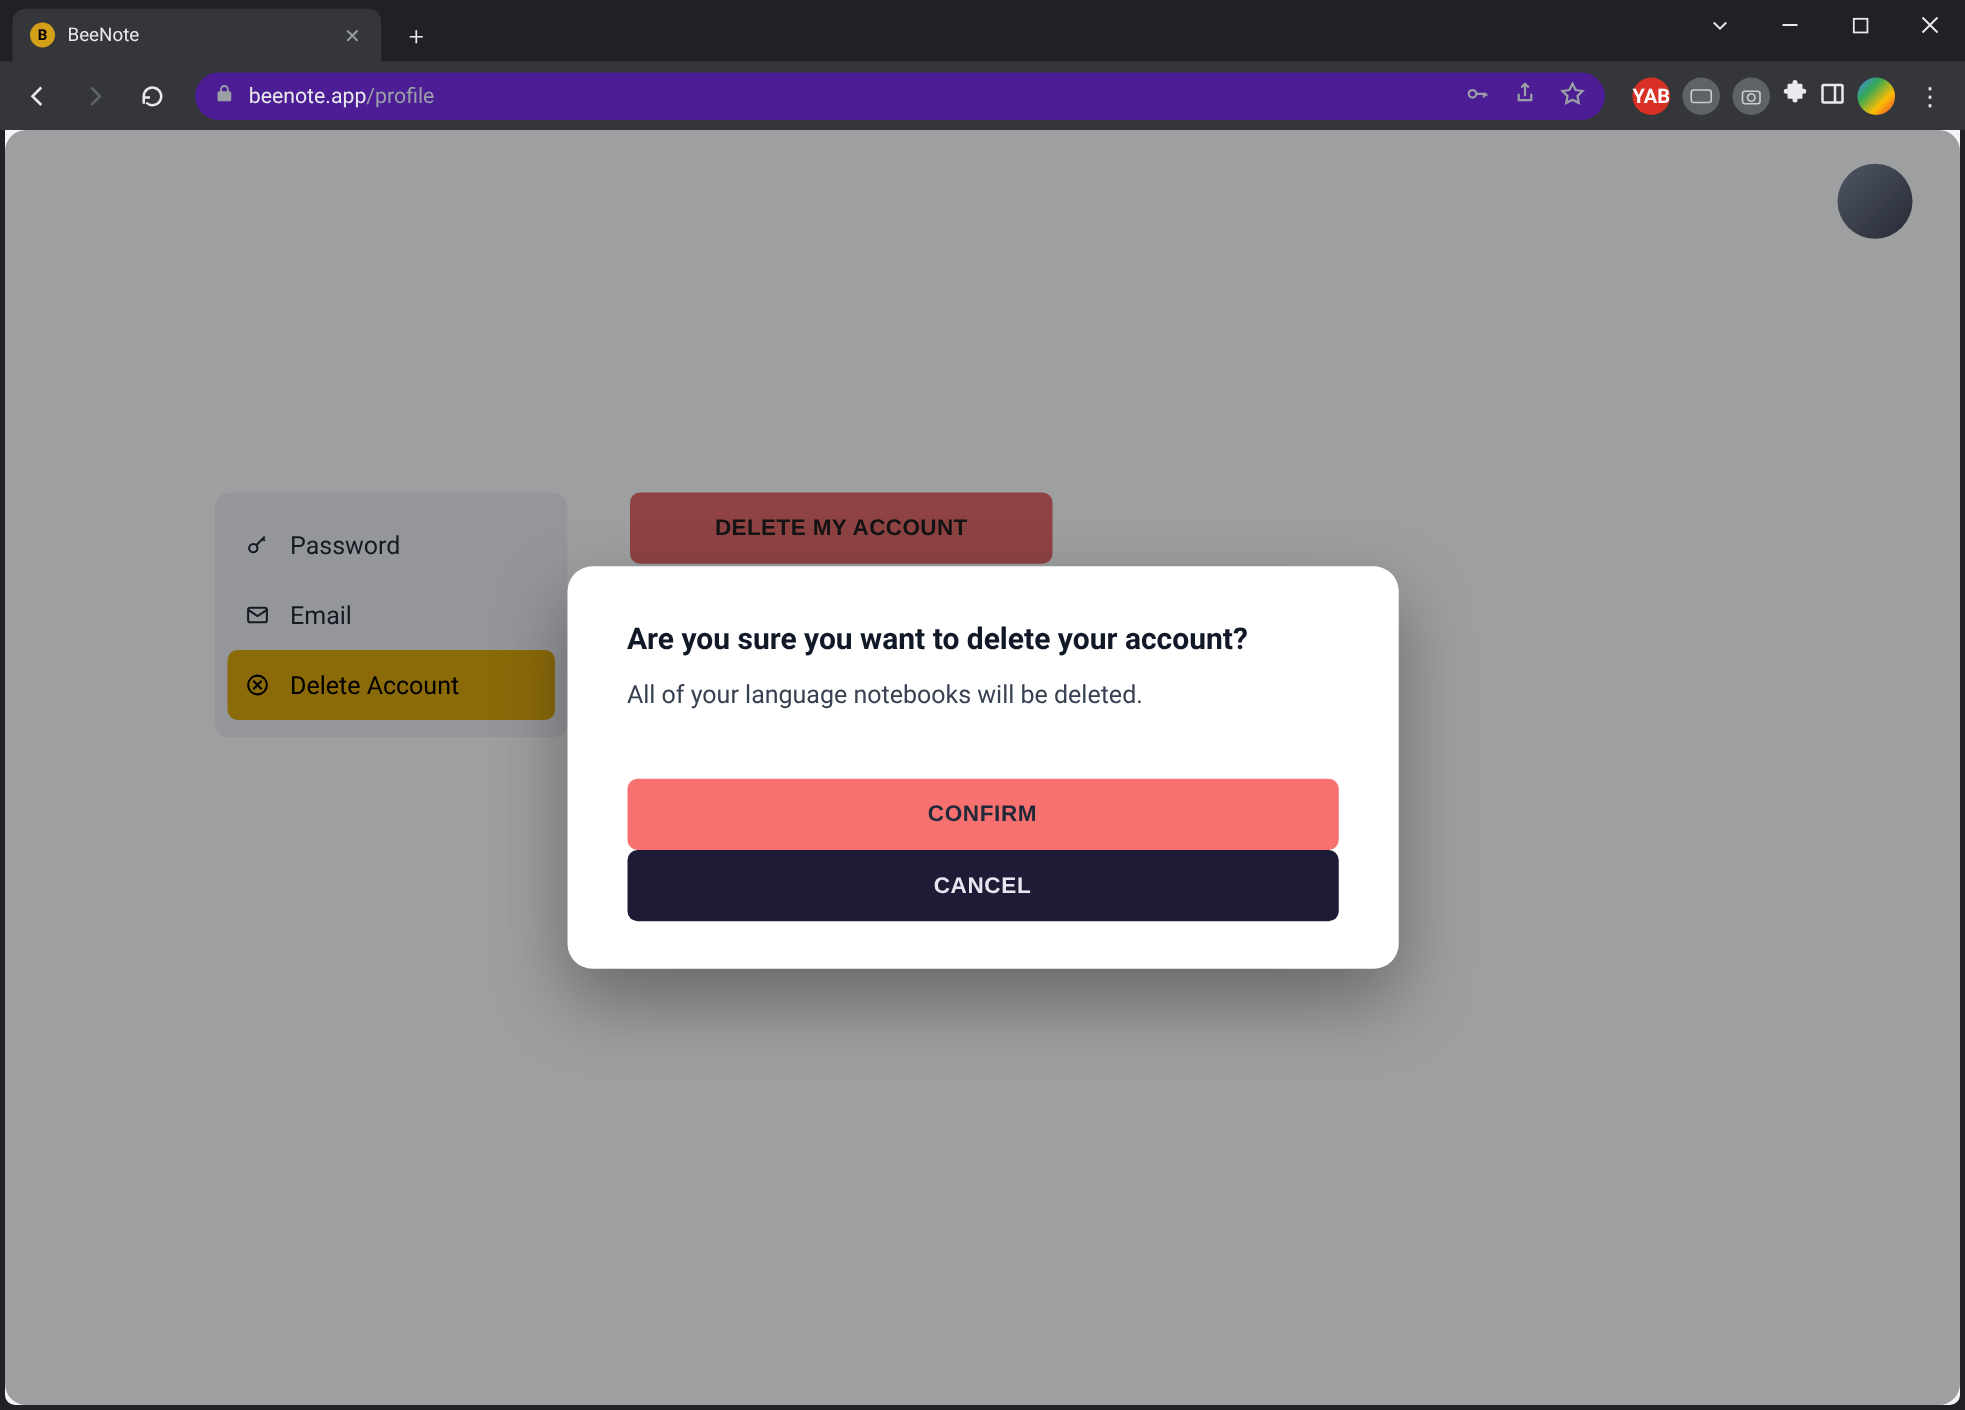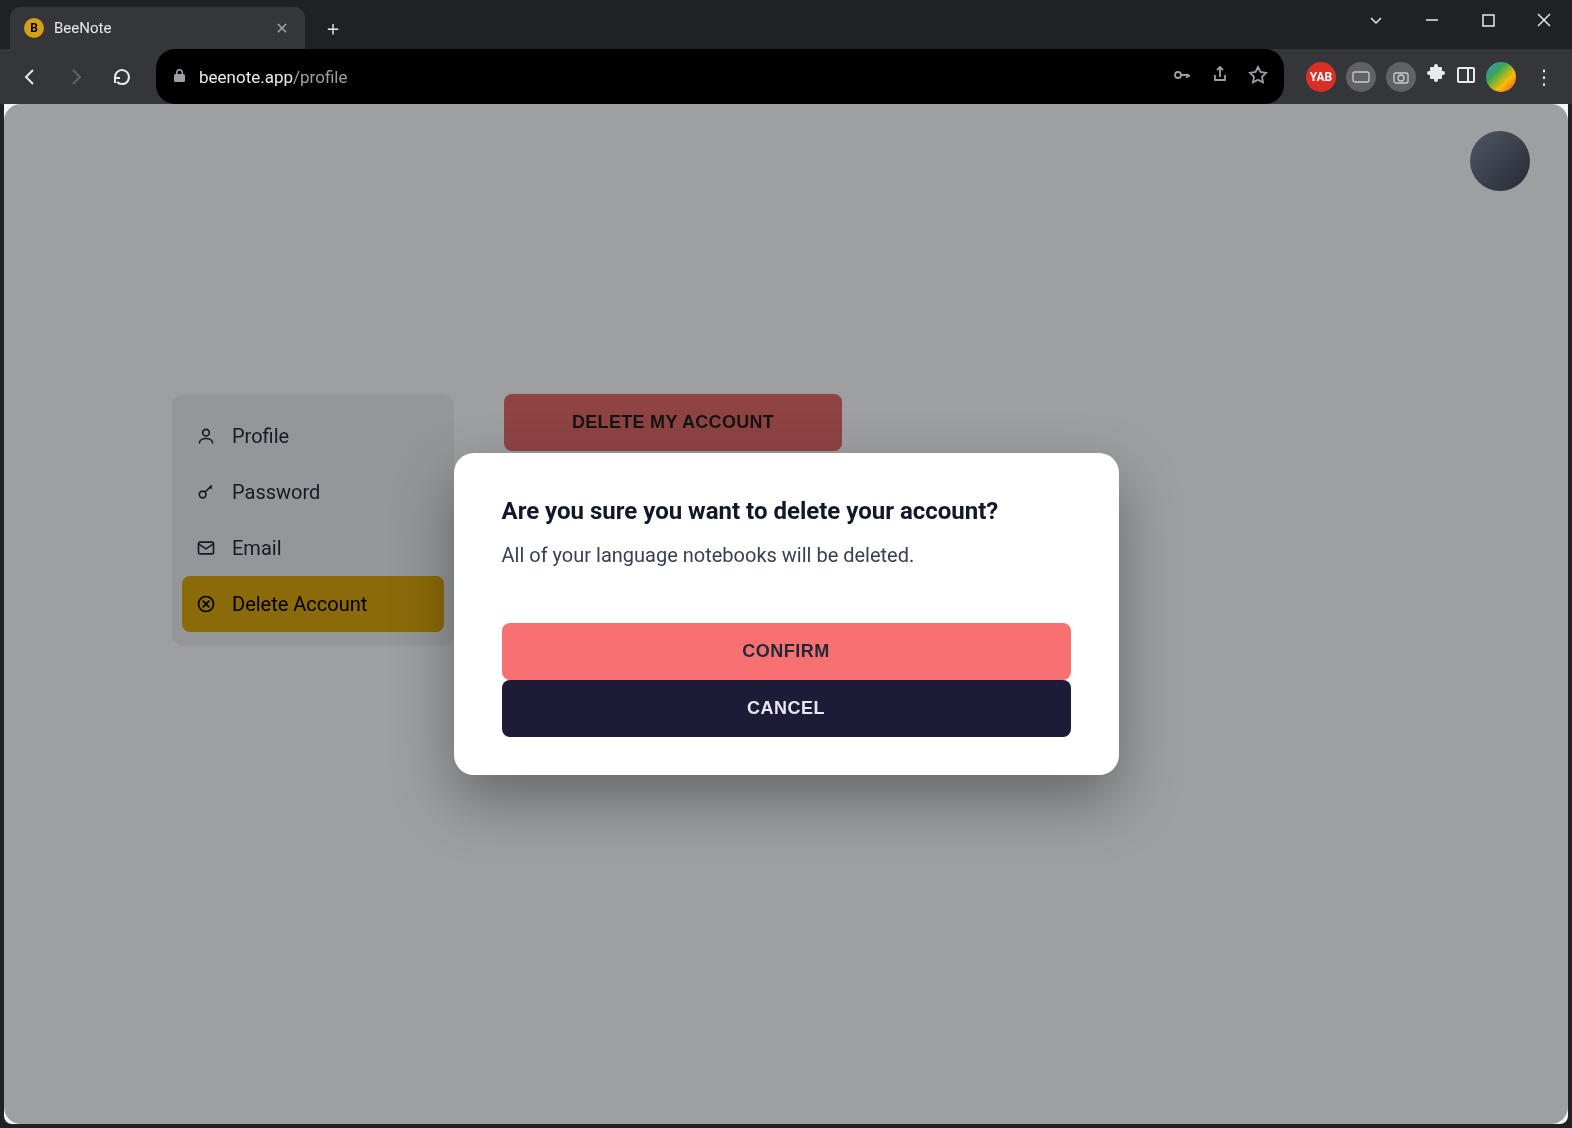--- a/index.html
+++ b/index.html
@@ -99,22 +99,22 @@
     height: 40px;
     display: flex;
     align-items: center;
     justify-content: center;
     color: #e8eaed;
     border-radius: 50%;
   }
   .nav-btn.disabled { color: #5f6368; }
   .address-bar {
     flex: 1;
-    height: 55px;
-    background: #000000;
+    height: 38px;
+    background: #4c1d95;
     border-radius: 19px;
     display: flex;
     align-items: center;
     padding: 0 16px;
     gap: 12px;
     margin: 0 8px;
   }
   .address-bar .lock {
     color: #9aa0a6;
     font-size: 14px;
@@ -138,21 +138,21 @@
     align-items: center;
     margin-left: 8px;
   }
   .ext-icon {
     width: 30px;
     height: 30px;
     border-radius: 50%;
     display: flex;
     align-items: center;
     justify-content: center;
-    font-size: 12px;
+    font-size: 16px;
     font-weight: bold;
   }
   .ext-yab { background: #d93025; color: #fff; }
   .ext-gray { background: #5f6368; color: #ccc; }
   .ext-puzzle { color: #e8eaed; font-size: 20px; }
   .ext-side { color: #e8eaed; }
   .ext-avatar { width: 30px; height: 30px; border-radius: 50%; background: linear-gradient(135deg,#4285f4,#34a853,#fbbc05,#ea4335); }
   .menu-dots { color: #e8eaed; width: 36px; text-align: center; font-size: 20px; }
 
   
@@ -369,27 +369,20 @@
   </div>
 </div>
 
 <div class="page">
   <div class="avatar" title="User avatar"></div>
 
   <div class="content-row">
     <div class="sidebar">
       <div class="sidebar-item">
         <svg viewBox="0 0 24 24" fill="none" stroke="currentColor" stroke-width="2">
-            <circle cx="12" cy="8" r="4"></circle>
-            <path d="M4 21c0-4 4-6 8-6s8 2 8 6"></path>
-          </svg>
-        <span>Profile</span>
-      </div>
-      <div class="sidebar-item">
-        <svg viewBox="0 0 24 24" fill="none" stroke="currentColor" stroke-width="2">
             <circle cx="8" cy="15" r="4"></circle>
             <path d="M11 12l8-8M17 6l2 2"></path>
           </svg>
         <span>Password</span>
       </div>
       <div class="sidebar-item">
         <svg viewBox="0 0 24 24" fill="none" stroke="currentColor" stroke-width="2">
             <rect x="3" y="5" width="18" height="14" rx="2"></rect>
             <path d="M3 7l9 6 9-6"></path>
           </svg>

